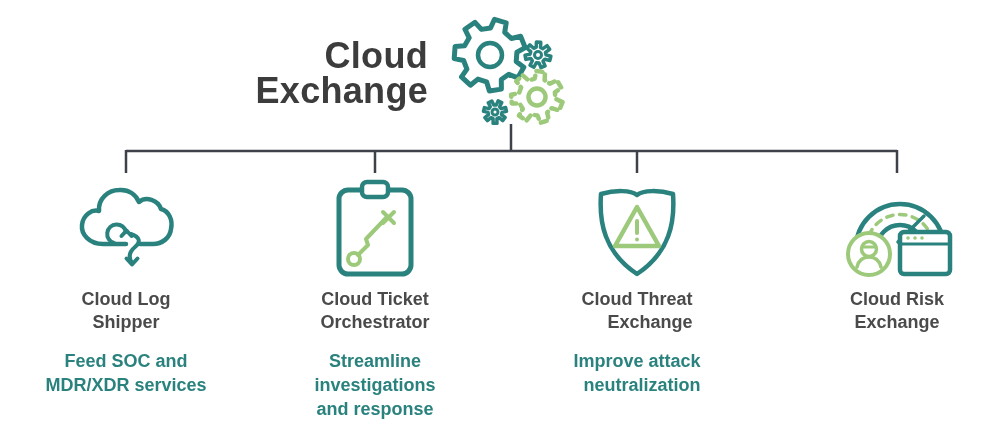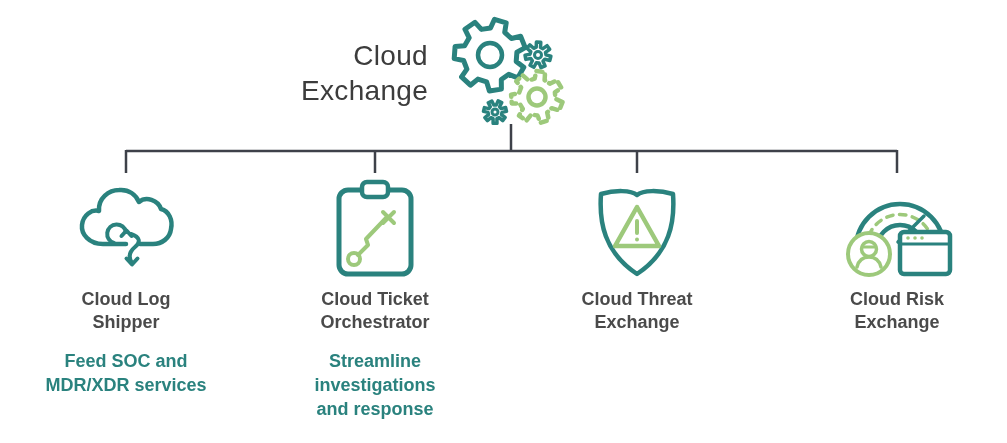--- a/index.html
+++ b/index.html
@@ -9,32 +9,32 @@
     --heading:#4A4A4A;
     --line:#3E4149;
   }
   html,body{margin:0;padding:0;background:#fff;}
   .canvas{
     position:relative;width:1007px;height:443px;background:#ffffff;
     font-family:"Liberation Sans","DejaVu Sans",sans-serif;overflow:hidden;
   }
   .diagram-title{
     position:absolute;left:238px;top:38px;width:190px;
-    text-align:right;font-size:28px;line-height:35px;font-weight:400;
+    text-align:right;font-size:36px;line-height:35px;font-weight:700;
     color:var(--dark);white-space:pre-line;letter-spacing:.3px;
   }
   .gears{position:absolute;left:445px;top:5px;}
   .tree{position:absolute;left:0;top:0;}
   .col{
     position:absolute;top:178px;display:flex;flex-direction:column;
     align-items:center;text-align:center;
   }
   .col-1{left:6px;width:240px;}
   .col-2{left:255px;width:240px;}
-  .col-3{left:517px;width:240px;}
+  .col-3{left:517px;width:240px;text-align:right;}
   .col-4{left:777px;width:240px;}
   .icon-box{height:100px;display:flex;align-items:center;justify-content:center;}
   .col-title{
     margin-top:10px;font-size:18px;font-weight:700;line-height:23px;
     color:var(--heading);white-space:pre-line;
   }
   .col-benefit{
     margin-top:15px;font-size:18px;font-weight:700;line-height:24px;
     color:var(--teal);white-space:pre-line;
   }
@@ -111,20 +111,22 @@
       <svg width="96" height="102" viewBox="0 0 96 102">
         <path class="stk-t" stroke-width="4.5" d="M12,17 C26,13 42,13 48,18 C54,13 70,13 84,17
              C86,45 81,75 48,97 C15,75 10,45 12,17 Z"></path>
         <path class="stk-g" stroke-width="4.5" d="M48,30 L70,69 L26,69 Z"></path>
         <path class="stk-g" stroke-width="4" d="M48,44 L48,56"></path>
         <circle cx="48" cy="62.5" r="2" fill="#9DC97B"></circle>
       </svg>
     </div>
     <div class="col-title">Cloud Threat
 Exchange</div>
+    <div class="col-benefit">Improve attack
+neutralization</div>
   </div>
 
   <div class="col col-4">
     <div class="icon-box">
       <svg width="122" height="100" viewBox="0 0 122 100">
         <path class="stk-t" stroke-width="4.5" d="M20,70 A44,44 0 1 1 108,70 L87,70 A23,23 0 1 0 41,70 Z"></path>
         <path class="stk-g" stroke-width="3.5" stroke-dasharray="6.5 6.5" d="M30.5,70 A33.5,33.5 0 1 1 97.5,70"></path>
         <path class="stk-t" stroke-width="3.5" d="M62,64 L88,38"></path>
         <circle class="stk-g fill-w" stroke-width="4" cx="33" cy="76" r="21"></circle>
         <circle class="stk-g" stroke-width="3.5" cx="33" cy="71" r="7.5"></circle>

